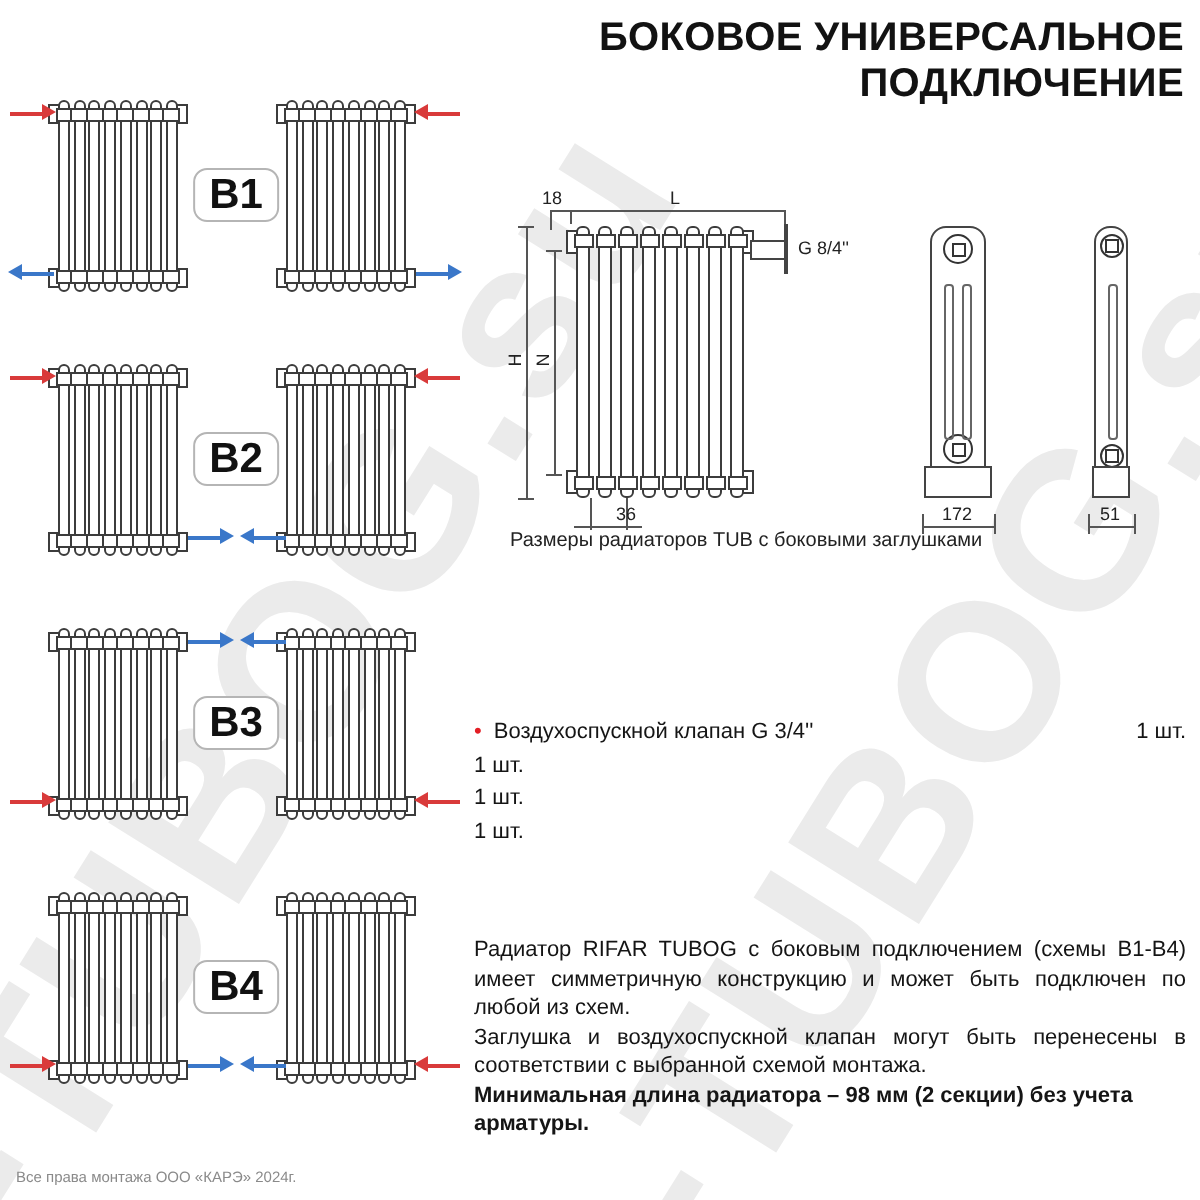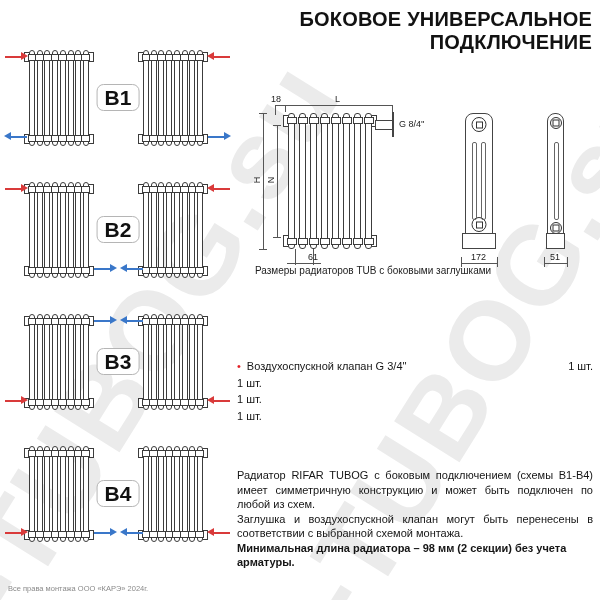--- a/index.html
+++ b/index.html
@@ -333,21 +333,21 @@
       <div class="dim-label rot" style="left:1px;top:82px;">H</div>
 
       <div class="dl-v" style="left:24px;top:32px;height:112px;"></div>
       <div class="dl-h" style="left:20px;top:32px;width:8px;"></div>
       <div class="dl-h" style="left:20px;top:144px;width:8px;"></div>
       <div class="dim-label rot" style="left:15px;top:82px;">N</div>
 
       <div class="dl-v" style="left:42px;top:156px;height:16px;"></div>
       <div class="dl-v" style="left:60px;top:156px;height:16px;"></div>
       <div class="dl-h" style="left:34px;top:170px;width:34px;"></div>
-      <div class="dim-label" style="left:55px;top:159px;">61</div>
+      <div class="dim-label" style="left:55px;top:159px;">36</div>
 
       <div class="stub"></div>
       <div class="flange"></div>
       <div class="dim-label" style="left:146px;top:26px;">G 8/4''</div>
 
       <div class="sideview sv-a">
         <div class="sv-fit top"></div>
         <div class="sv-fit bottom"></div>
         <div class="sv-slot" style="left:6px;"></div>
         <div class="sv-slot" style="right:6px;"></div>

